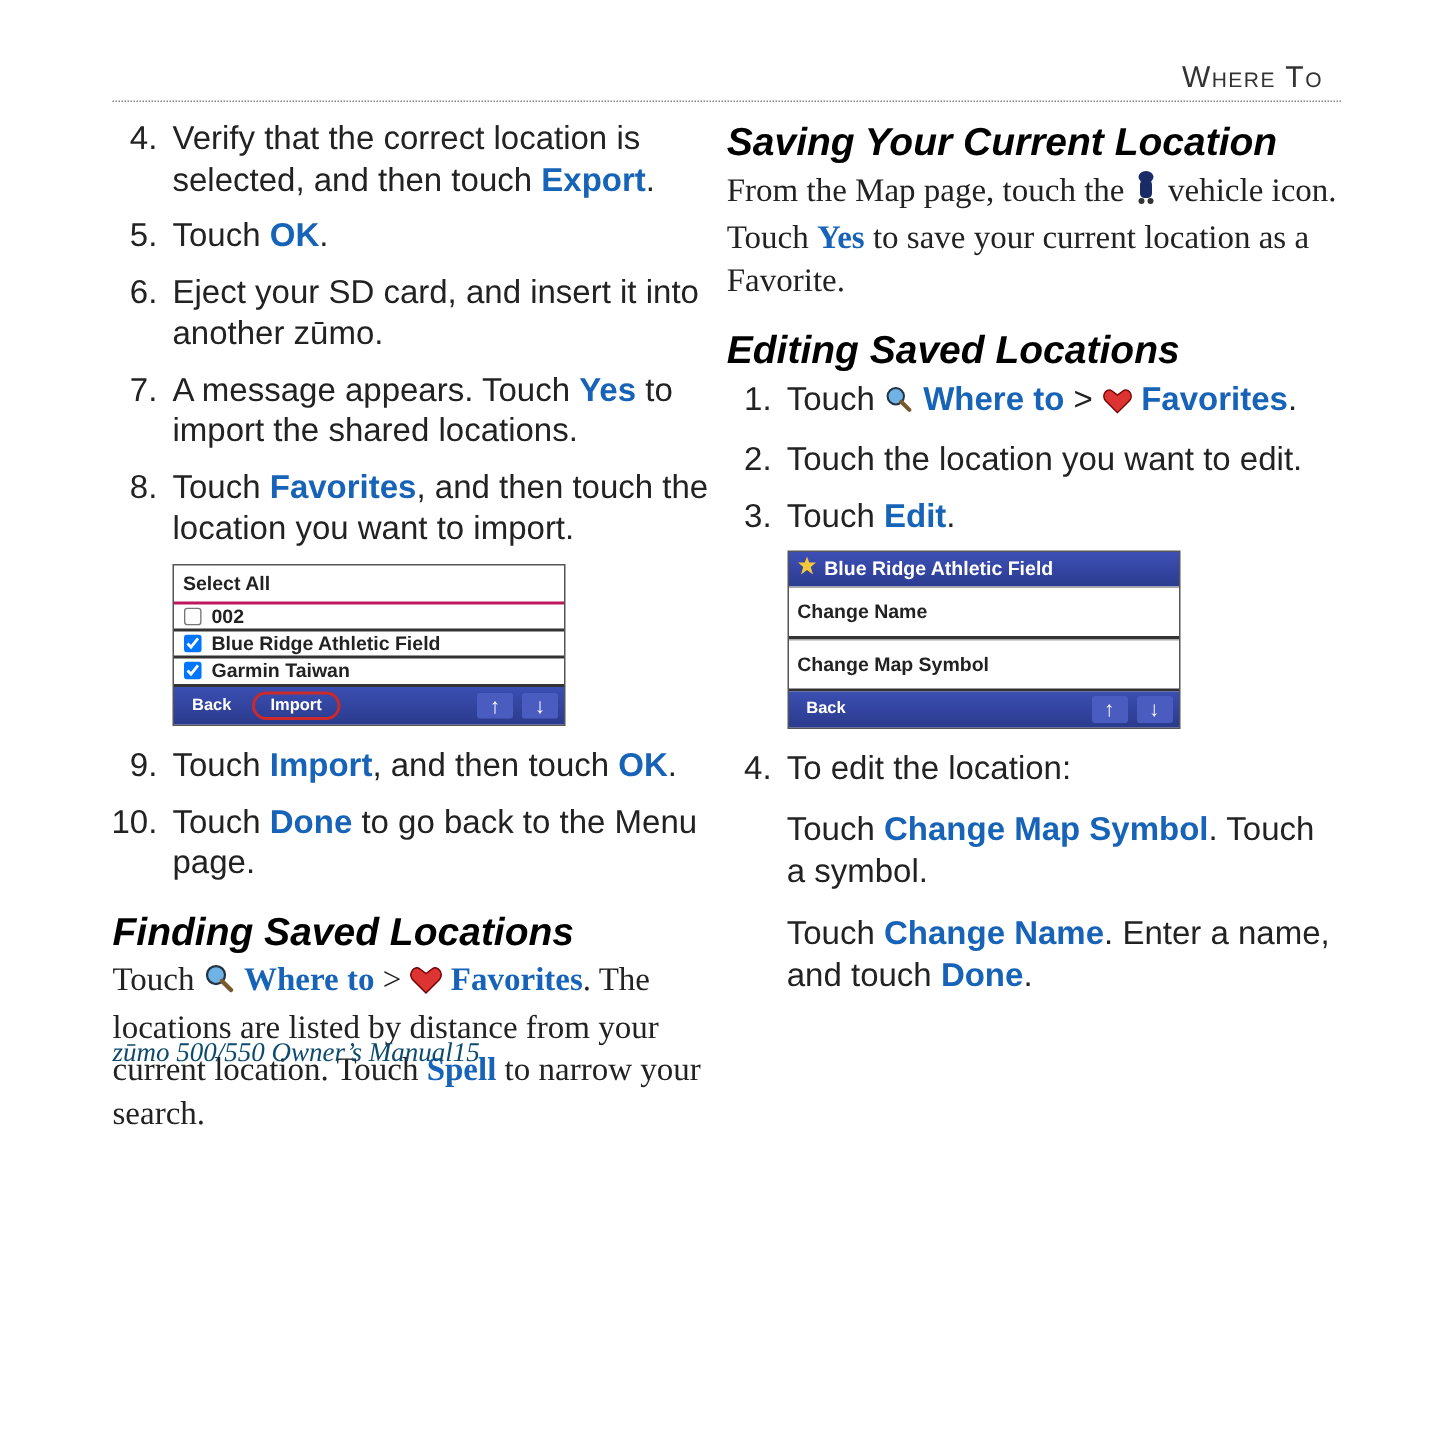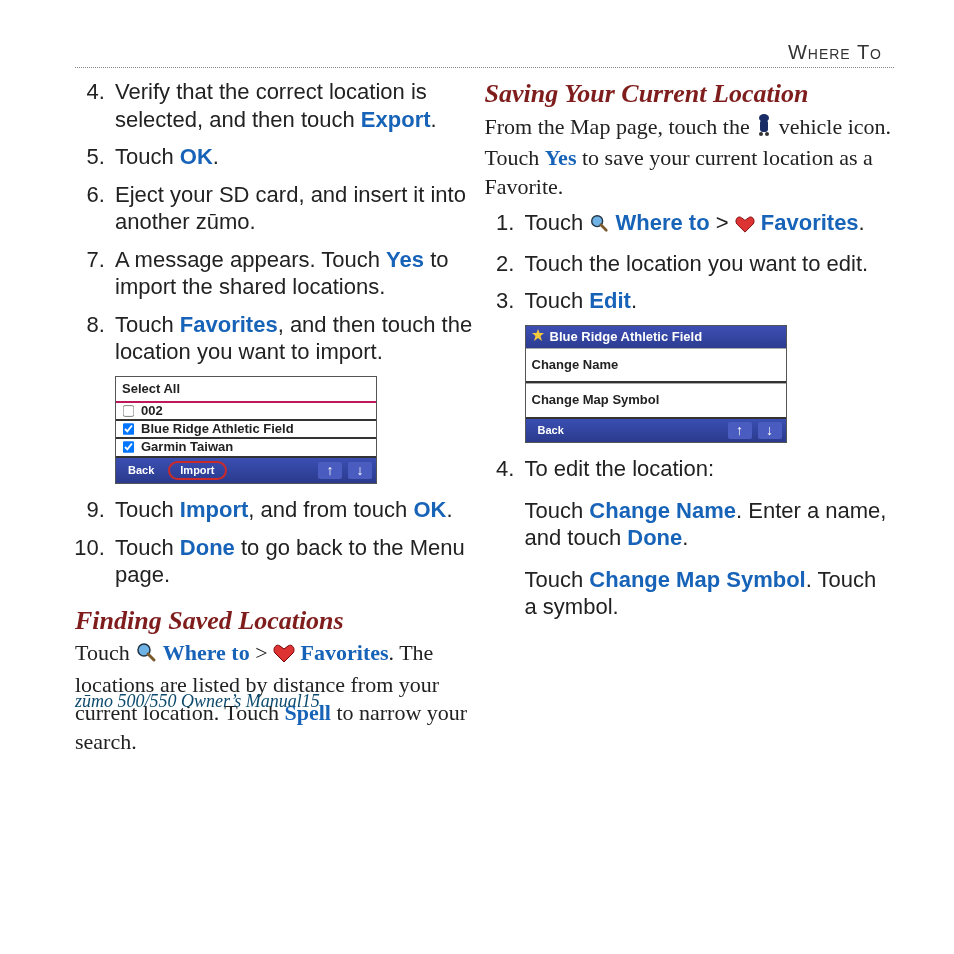--- a/index.html
+++ b/index.html
@@ -55,26 +55,26 @@
   .bold-blue {
     color: #1763b8;
     font-weight: bold;
   }
   .bold-blue-serif {
     color: #1763b8;
     font-weight: bold;
     font-family: Georgia, "Times New Roman", serif;
   }
   h2.sec-title {
-    font-family: Liberation Serif, serif;
+    font-family: Liberation Sans, sans-serif;
     font-style: italic;
     font-weight: bold;
     font-size: 26px;
     margin: 16px 0 2px 0;
-    color: #7f1d1d;
+    color: #000000;
   }
   p.body-serif {
     font-family: Georgia, "Times New Roman", serif;
     font-size: 22px;
     margin: 2px 0 8px 0;
     line-height: 1.3;
   }
   .sub-body {
     margin: 6px 0 6px 40px;
     font-family: Arial, Helvetica, sans-serif;
@@ -235,21 +235,21 @@
           <span class="import-btn">Back</span>
           <span class="import-btn hl">Import</span>
           <span class="import-spacer"></span>
           <span class="arrow">↑</span>
           <span class="arrow">↓</span>
         </div>
       </div>
 
       <ol class="tight" start="9">
         <li>
-          <span>Touch </span><span class="bold-blue">Import</span><span>, and from touch </span><span class="bold-blue">OK</span><span>.</span>
+          <span>Touch </span><span class="bold-blue">Import</span><span>, and then touch </span><span class="bold-blue">OK</span><span>.</span>
         </li>
         <li>
           <span>Touch </span><span class="bold-blue">Done</span><span> to go back to the Menu page.</span>
         </li>
       </ol>
 
       <h2 class="sec-title">Finding Saved Locations</h2>
       <p class="body-serif">
         <span>Touch </span>
         <span class="icon-magnifier">
@@ -277,20 +277,21 @@
           <svg width="18" height="24" viewBox="0 0 18 24">
               <ellipse cx="9" cy="5" rx="5" ry="4" fill="#1a2c66"></ellipse>
               <rect x="5" y="7" width="8" height="12" rx="3" fill="#1a2c66"></rect>
               <circle cx="6" cy="21" r="2" fill="#333"></circle>
               <circle cx="12" cy="21" r="2" fill="#333"></circle>
             </svg>
         </span>
         <span> vehicle icon. Touch </span><span class="bold-blue-serif">Yes</span><span> to save your current location as a Favorite.</span>
       </p>
 
+      <h2 class="sec-title">Editing Saved Locations</h2>
       <ol class="tight" start="1">
         <li>
           <span>Touch </span>
           <span class="icon-magnifier">
             <svg width="20" height="20" viewBox="0 0 22 22">
                 <circle cx="9" cy="9" r="6" fill="#6fb2e6" stroke="#234" stroke-width="1.5"></circle>
                 <line x1="13" y1="13" x2="19" y2="19" stroke="#7a5a2d" stroke-width="3" stroke-linecap="round"></line>
               </svg>
           </span>
           <span class="bold-blue">Where to</span><span> &gt; </span>
@@ -323,24 +324,24 @@
           <span class="import-spacer"></span>
           <span class="arrow">↑</span>
           <span class="arrow">↓</span>
         </div>
       </div>
 
       <ol class="tight" start="4">
         <li>
           <span>To edit the location:</span>
           <div class="sub-body" style="margin-left:0; margin-top:14px">
-            <span>Touch </span><span class="bold-blue">Change Name</span><span>. Enter a name, and touch </span><span class="bold-blue">Done</span><span>.</span>
+            <span>Touch </span><span class="bold-blue">Change Map Symbol</span><span>. Touch a symbol.</span>
           </div>
           <div class="sub-body" style="margin-left:0; margin-top:14px">
-            <span>Touch </span><span class="bold-blue">Change Map Symbol</span><span>. Touch a symbol.</span>
+            <span>Touch </span><span class="bold-blue">Change Name</span><span>. Enter a name, and touch </span><span class="bold-blue">Done</span><span>.</span>
           </div>
         </li>
       </ol>
 
     </div>
   </div>
 
   <div class="footer">
     <span>zūmo 500/550 Owner’s Manual</span>
     <span class="pg">15</span>

